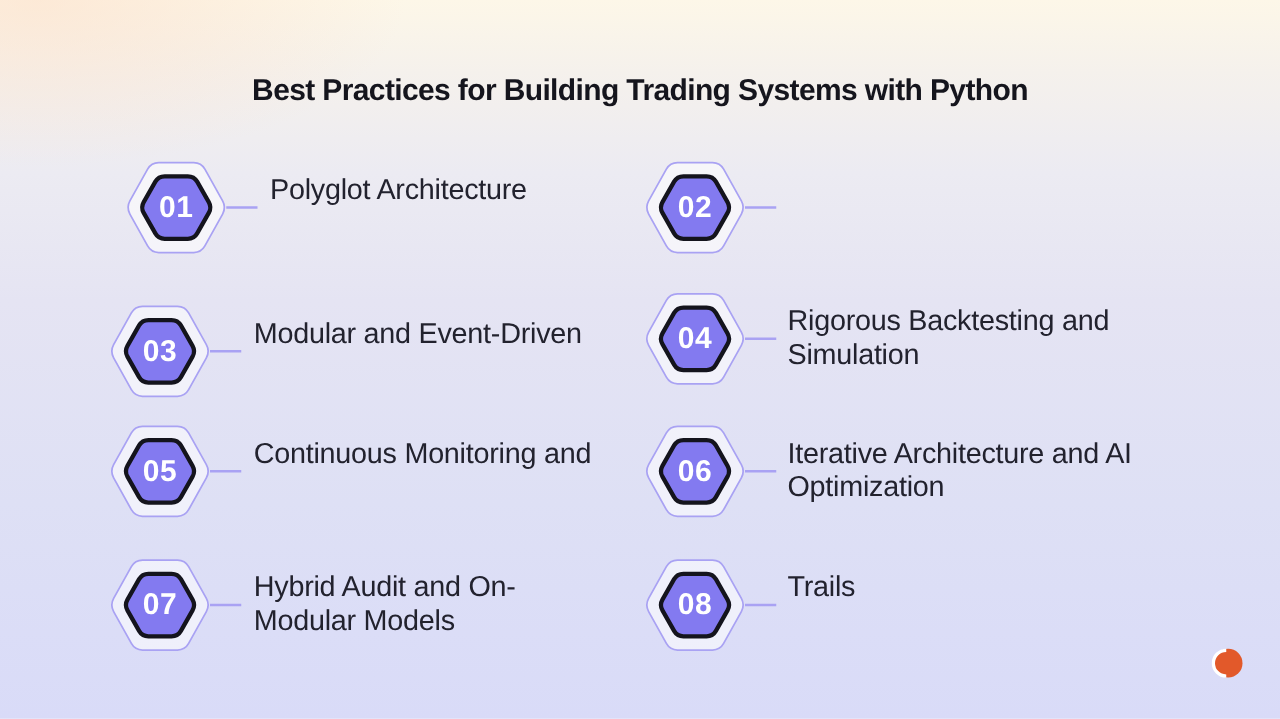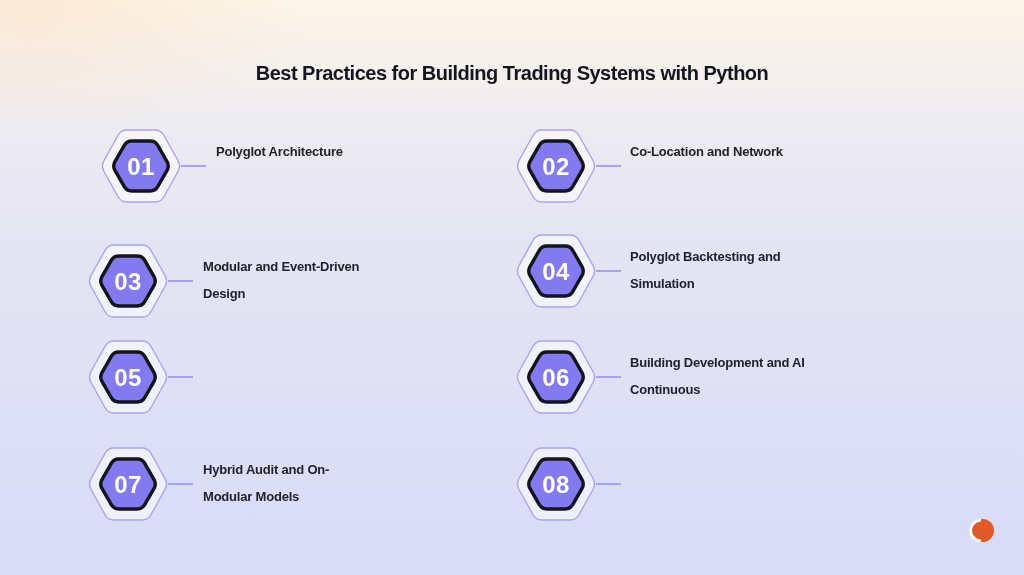--- a/index.html
+++ b/index.html
@@ -12,21 +12,21 @@
         var(--bg-top,#fdf7e8) 0%,
         #f5f1ec 10%,
         #ecebf2 24%,
         #e5e4f3 42%,
         #dee0f5 70%,
         var(--bg-bottom,#d9dbf8) 100%);
   }
   .title{
     position:absolute;left:0;top:55px;width:1024px;margin:0;
     text-align:center;
-    font-size:20px;line-height:36px;font-weight:bold;
+    font-size:24px;line-height:36px;font-weight:bold;
     letter-spacing:-0.5px;
     color:var(--title-color,#15151d);
   }
   .item{position:absolute;width:430px;height:80px;}
   .badge{position:absolute;left:0;top:0;display:block;}
   .badge .outer{
     fill:rgba(255,255,255,0.55);
     stroke:var(--outline,#a9a2f3);
     stroke-width:1.4;
   }
@@ -42,21 +42,21 @@
   }
   .badge .num{
     fill:var(--number,#ffffff);
     font-family:"Liberation Sans","DejaVu Sans",sans-serif;
     font-size:24px;font-weight:bold;letter-spacing:0.5px;
     text-anchor:middle;dominant-baseline:central;
   }
   .label{
     position:absolute;top:12px;
     color:var(--label-color,#22222e);
-    font-size:13px;font-weight:bold;letter-spacing:-0.2px;
+    font-size:23px;font-weight:normal;letter-spacing:-0.2px;
   }
   .col-l .label{left:116px;}
   .col-r .label{left:115px;}
   .label span{display:block;line-height:27px;white-space:nowrap;}
   .brand{position:absolute;left:969px;top:517px;width:27px;height:27px;}
 </style>
 </head>
 <body>
 
 <div class="canvas">
@@ -77,71 +77,70 @@
   </div>
 
   <div class="item col-r" style="left:515px;top:126px">
     <svg class="badge" width="112" height="80" viewBox="0 0 112 80">
       <line class="connector" x1="81" y1="40" x2="106" y2="40"></line>
       <path class="outer" d="M 3.91 34.76 L 18.09 9.24 Q 21 4 27 4 L 55 4 Q 61 4 63.91 9.24 L 78.09 34.76 Q 81 40 78.09 45.24 L 63.91 70.76 Q 61 76 55 76 L 27 76 Q 21 76 18.09 70.76 L 3.91 45.24 Q 1 40 3.91 34.76 Z"></path>
       <path class="inner" d="M 14.97 35.66 L 24.28 19.34 Q 26.75 15 31.75 15 L 50.25 15 Q 55.25 15 57.72 19.34 L 67.03 35.66 Q 69.5 40 67.03 44.34 L 57.72 60.66 Q 55.25 65 50.25 65 L 31.75 65 Q 26.75 65 24.28 60.66 L 14.97 44.34 Q 12.5 40 14.97 35.66 Z"></path>
       <text class="num" x="41" y="40">02</text>
     </svg>
     <div class="label">
-      <span>Co-Location and Network</span>
     </div>
   </div>
 
   <div class="item col-l" style="left:87px;top:241px">
     <svg class="badge" width="112" height="80" viewBox="0 0 112 80">
       <line class="connector" x1="81" y1="40" x2="106" y2="40"></line>
       <path class="outer" d="M 3.91 34.76 L 18.09 9.24 Q 21 4 27 4 L 55 4 Q 61 4 63.91 9.24 L 78.09 34.76 Q 81 40 78.09 45.24 L 63.91 70.76 Q 61 76 55 76 L 27 76 Q 21 76 18.09 70.76 L 3.91 45.24 Q 1 40 3.91 34.76 Z"></path>
       <path class="inner" d="M 14.97 35.66 L 24.28 19.34 Q 26.75 15 31.75 15 L 50.25 15 Q 55.25 15 57.72 19.34 L 67.03 35.66 Q 69.5 40 67.03 44.34 L 57.72 60.66 Q 55.25 65 50.25 65 L 31.75 65 Q 26.75 65 24.28 60.66 L 14.97 44.34 Q 12.5 40 14.97 35.66 Z"></path>
       <text class="num" x="41" y="40">03</text>
     </svg>
     <div class="label">
       <span>Modular and Event-Driven</span>
-      <span>Design</span>
     </div>
   </div>
 
   <div class="item col-r" style="left:515px;top:231px">
     <svg class="badge" width="112" height="80" viewBox="0 0 112 80">
       <line class="connector" x1="81" y1="40" x2="106" y2="40"></line>
       <path class="outer" d="M 3.91 34.76 L 18.09 9.24 Q 21 4 27 4 L 55 4 Q 61 4 63.91 9.24 L 78.09 34.76 Q 81 40 78.09 45.24 L 63.91 70.76 Q 61 76 55 76 L 27 76 Q 21 76 18.09 70.76 L 3.91 45.24 Q 1 40 3.91 34.76 Z"></path>
       <path class="inner" d="M 14.97 35.66 L 24.28 19.34 Q 26.75 15 31.75 15 L 50.25 15 Q 55.25 15 57.72 19.34 L 67.03 35.66 Q 69.5 40 67.03 44.34 L 57.72 60.66 Q 55.25 65 50.25 65 L 31.75 65 Q 26.75 65 24.28 60.66 L 14.97 44.34 Q 12.5 40 14.97 35.66 Z"></path>
       <text class="num" x="41" y="40">04</text>
     </svg>
     <div class="label">
-      <span>Polyglot Backtesting and</span>
+      <span>Rigorous Backtesting and</span>
       <span>Simulation</span>
     </div>
   </div>
 
   <div class="item col-l" style="left:87px;top:337px">
     <svg class="badge" width="112" height="80" viewBox="0 0 112 80">
       <line class="connector" x1="81" y1="40" x2="106" y2="40"></line>
       <path class="outer" d="M 3.91 34.76 L 18.09 9.24 Q 21 4 27 4 L 55 4 Q 61 4 63.91 9.24 L 78.09 34.76 Q 81 40 78.09 45.24 L 63.91 70.76 Q 61 76 55 76 L 27 76 Q 21 76 18.09 70.76 L 3.91 45.24 Q 1 40 3.91 34.76 Z"></path>
       <path class="inner" d="M 14.97 35.66 L 24.28 19.34 Q 26.75 15 31.75 15 L 50.25 15 Q 55.25 15 57.72 19.34 L 67.03 35.66 Q 69.5 40 67.03 44.34 L 57.72 60.66 Q 55.25 65 50.25 65 L 31.75 65 Q 26.75 65 24.28 60.66 L 14.97 44.34 Q 12.5 40 14.97 35.66 Z"></path>
       <text class="num" x="41" y="40">05</text>
     </svg>
     <div class="label">
+      <span>Continuous Monitoring and</span>
     </div>
   </div>
 
   <div class="item col-r" style="left:515px;top:337px">
     <svg class="badge" width="112" height="80" viewBox="0 0 112 80">
       <line class="connector" x1="81" y1="40" x2="106" y2="40"></line>
       <path class="outer" d="M 3.91 34.76 L 18.09 9.24 Q 21 4 27 4 L 55 4 Q 61 4 63.91 9.24 L 78.09 34.76 Q 81 40 78.09 45.24 L 63.91 70.76 Q 61 76 55 76 L 27 76 Q 21 76 18.09 70.76 L 3.91 45.24 Q 1 40 3.91 34.76 Z"></path>
       <path class="inner" d="M 14.97 35.66 L 24.28 19.34 Q 26.75 15 31.75 15 L 50.25 15 Q 55.25 15 57.72 19.34 L 67.03 35.66 Q 69.5 40 67.03 44.34 L 57.72 60.66 Q 55.25 65 50.25 65 L 31.75 65 Q 26.75 65 24.28 60.66 L 14.97 44.34 Q 12.5 40 14.97 35.66 Z"></path>
       <text class="num" x="41" y="40">06</text>
     </svg>
     <div class="label">
-      <span>Building Development and AI</span>
-      <span>Continuous</span>
+      <span>Iterative Architecture and AI</span>
+      <span>Optimization</span>
     </div>
   </div>
 
   <div class="item col-l" style="left:87px;top:444px">
     <svg class="badge" width="112" height="80" viewBox="0 0 112 80">
       <line class="connector" x1="81" y1="40" x2="106" y2="40"></line>
       <path class="outer" d="M 3.91 34.76 L 18.09 9.24 Q 21 4 27 4 L 55 4 Q 61 4 63.91 9.24 L 78.09 34.76 Q 81 40 78.09 45.24 L 63.91 70.76 Q 61 76 55 76 L 27 76 Q 21 76 18.09 70.76 L 3.91 45.24 Q 1 40 3.91 34.76 Z"></path>
       <path class="inner" d="M 14.97 35.66 L 24.28 19.34 Q 26.75 15 31.75 15 L 50.25 15 Q 55.25 15 57.72 19.34 L 67.03 35.66 Q 69.5 40 67.03 44.34 L 57.72 60.66 Q 55.25 65 50.25 65 L 31.75 65 Q 26.75 65 24.28 60.66 L 14.97 44.34 Q 12.5 40 14.97 35.66 Z"></path>
       <text class="num" x="41" y="40">07</text>
     </svg>
@@ -152,20 +151,21 @@
   </div>
 
   <div class="item col-r" style="left:515px;top:444px">
     <svg class="badge" width="112" height="80" viewBox="0 0 112 80">
       <line class="connector" x1="81" y1="40" x2="106" y2="40"></line>
       <path class="outer" d="M 3.91 34.76 L 18.09 9.24 Q 21 4 27 4 L 55 4 Q 61 4 63.91 9.24 L 78.09 34.76 Q 81 40 78.09 45.24 L 63.91 70.76 Q 61 76 55 76 L 27 76 Q 21 76 18.09 70.76 L 3.91 45.24 Q 1 40 3.91 34.76 Z"></path>
       <path class="inner" d="M 14.97 35.66 L 24.28 19.34 Q 26.75 15 31.75 15 L 50.25 15 Q 55.25 15 57.72 19.34 L 67.03 35.66 Q 69.5 40 67.03 44.34 L 57.72 60.66 Q 55.25 65 50.25 65 L 31.75 65 Q 26.75 65 24.28 60.66 L 14.97 44.34 Q 12.5 40 14.97 35.66 Z"></path>
       <text class="num" x="41" y="40">08</text>
     </svg>
     <div class="label">
+      <span>Trails</span>
     </div>
   </div>
 
   <svg class="brand" viewBox="0 0 27 27">
     <circle cx="13.5" cy="13.5" r="11.5" style="fill:var(--logo-orange,#e2592a)"></circle>
     <path d="M 12 3.2 A 9.2 9.2 0 0 0 12 23.8" fill="none" stroke="#ffffff" stroke-width="2.6"></path>
   </svg>
 
 </div>
 

